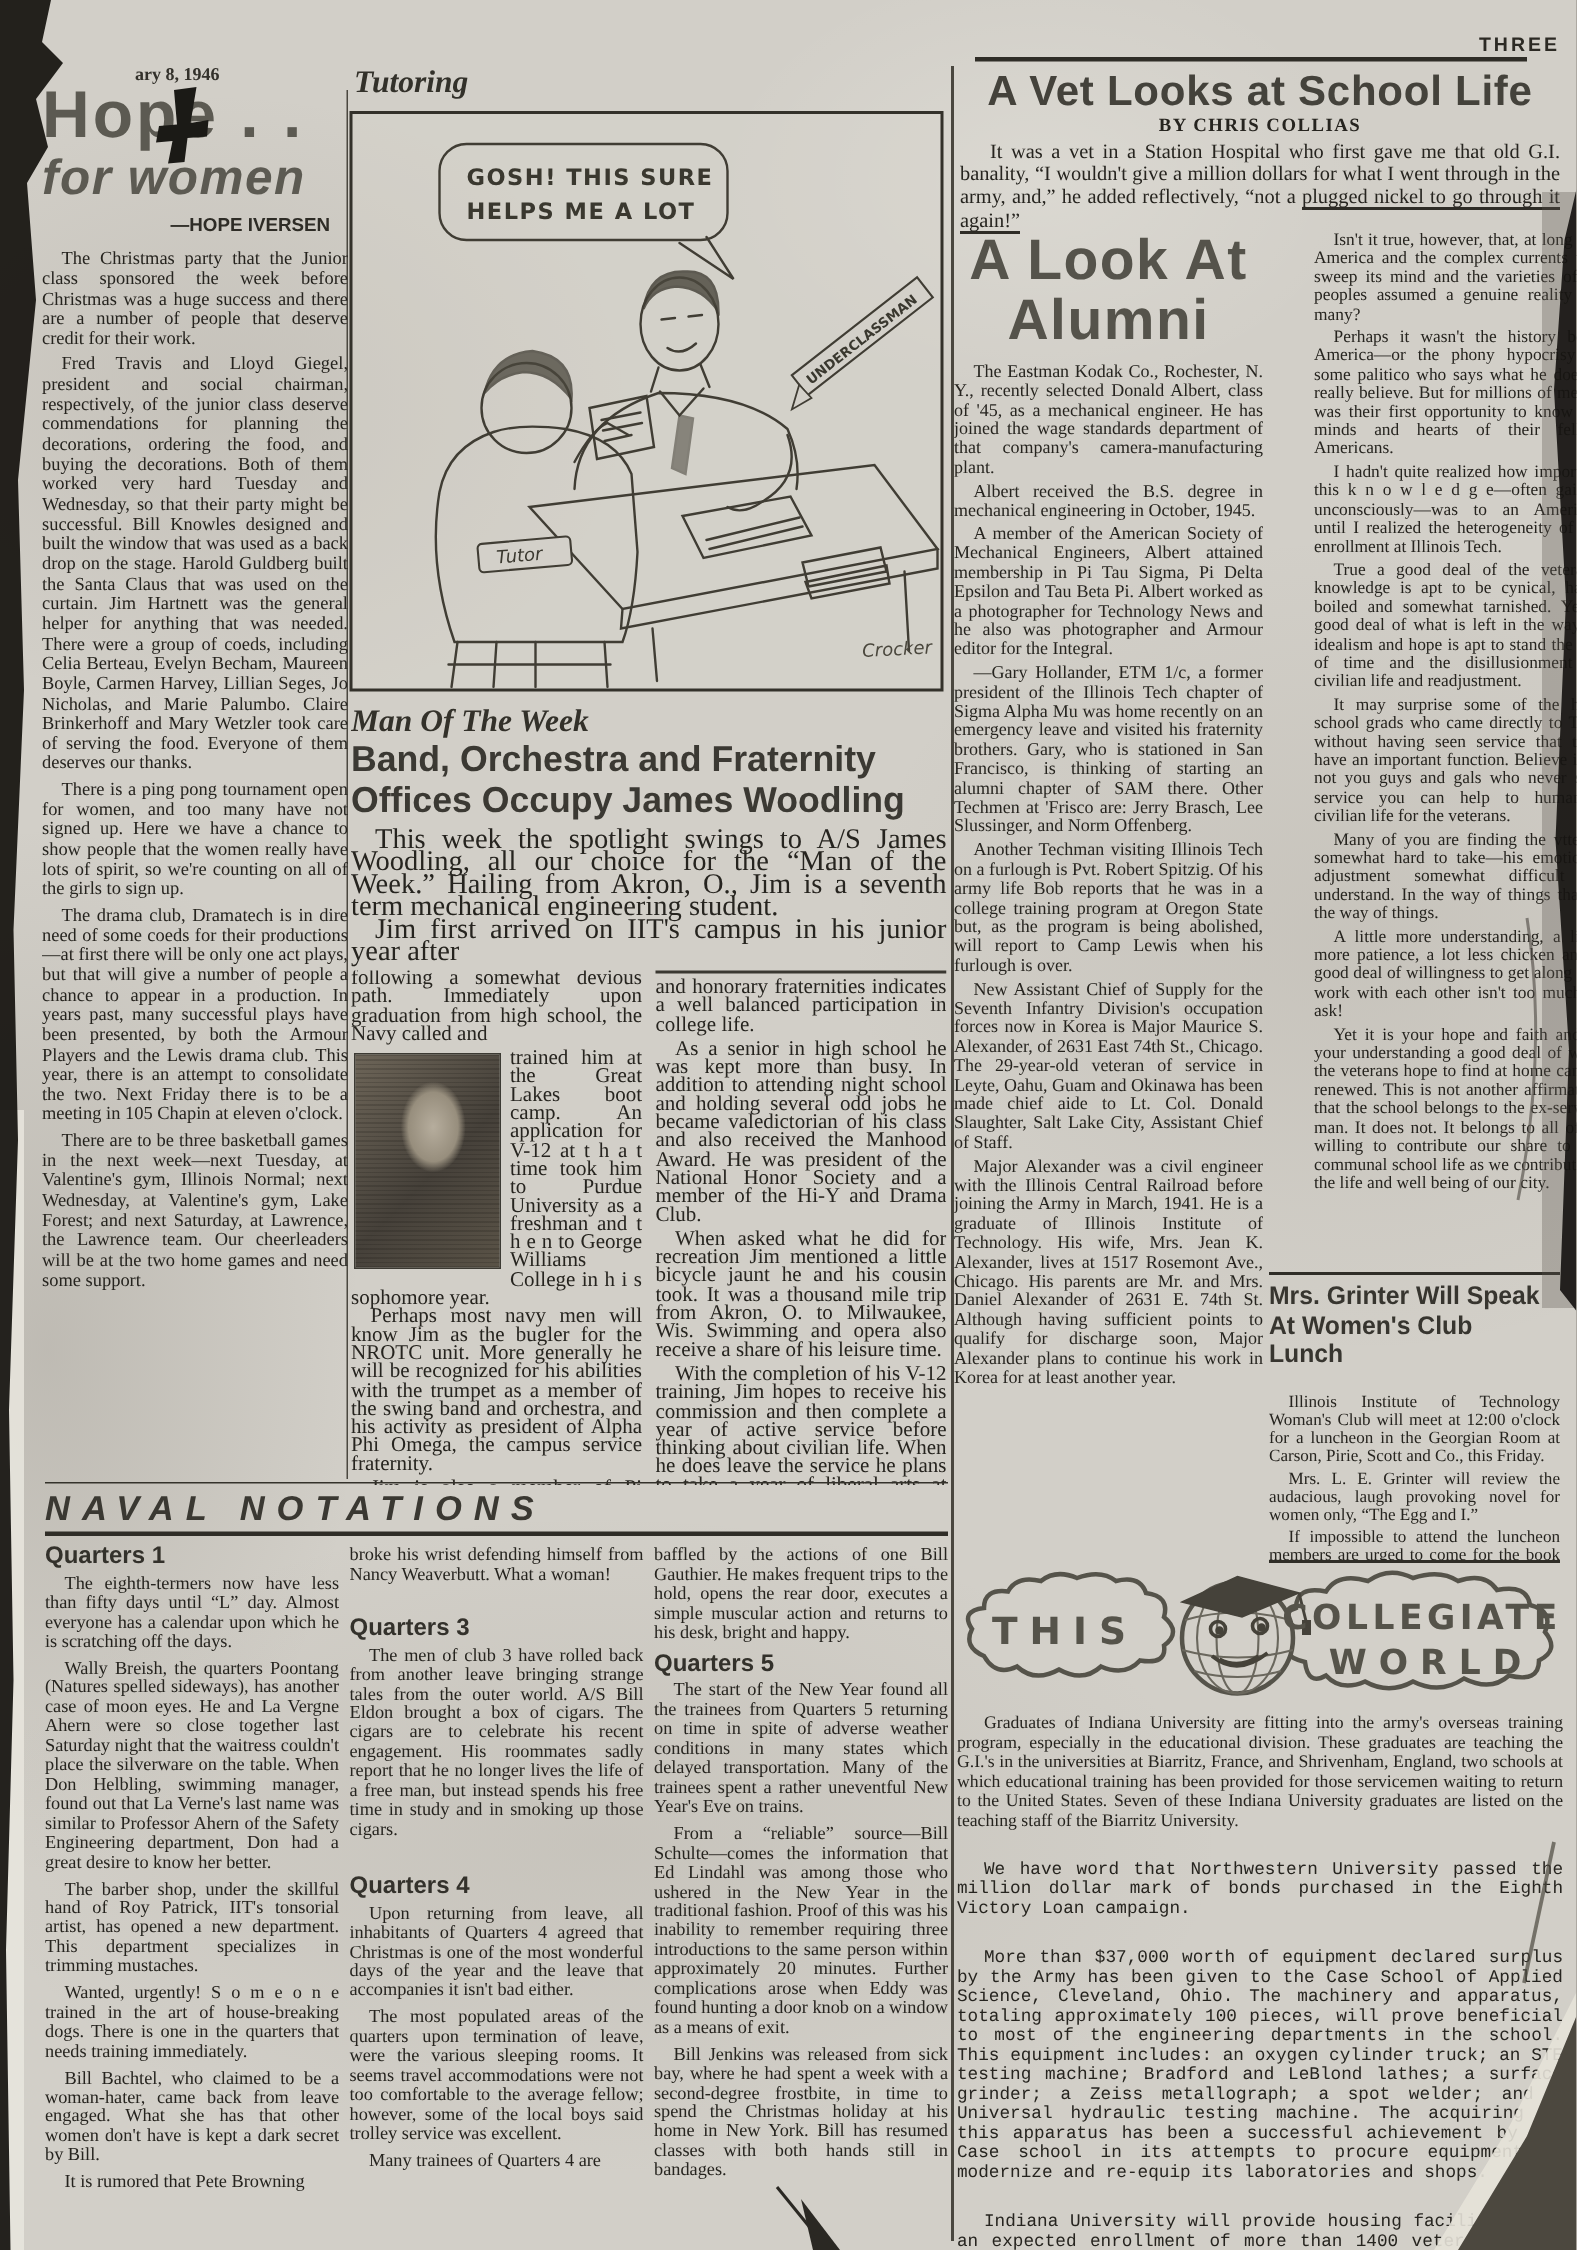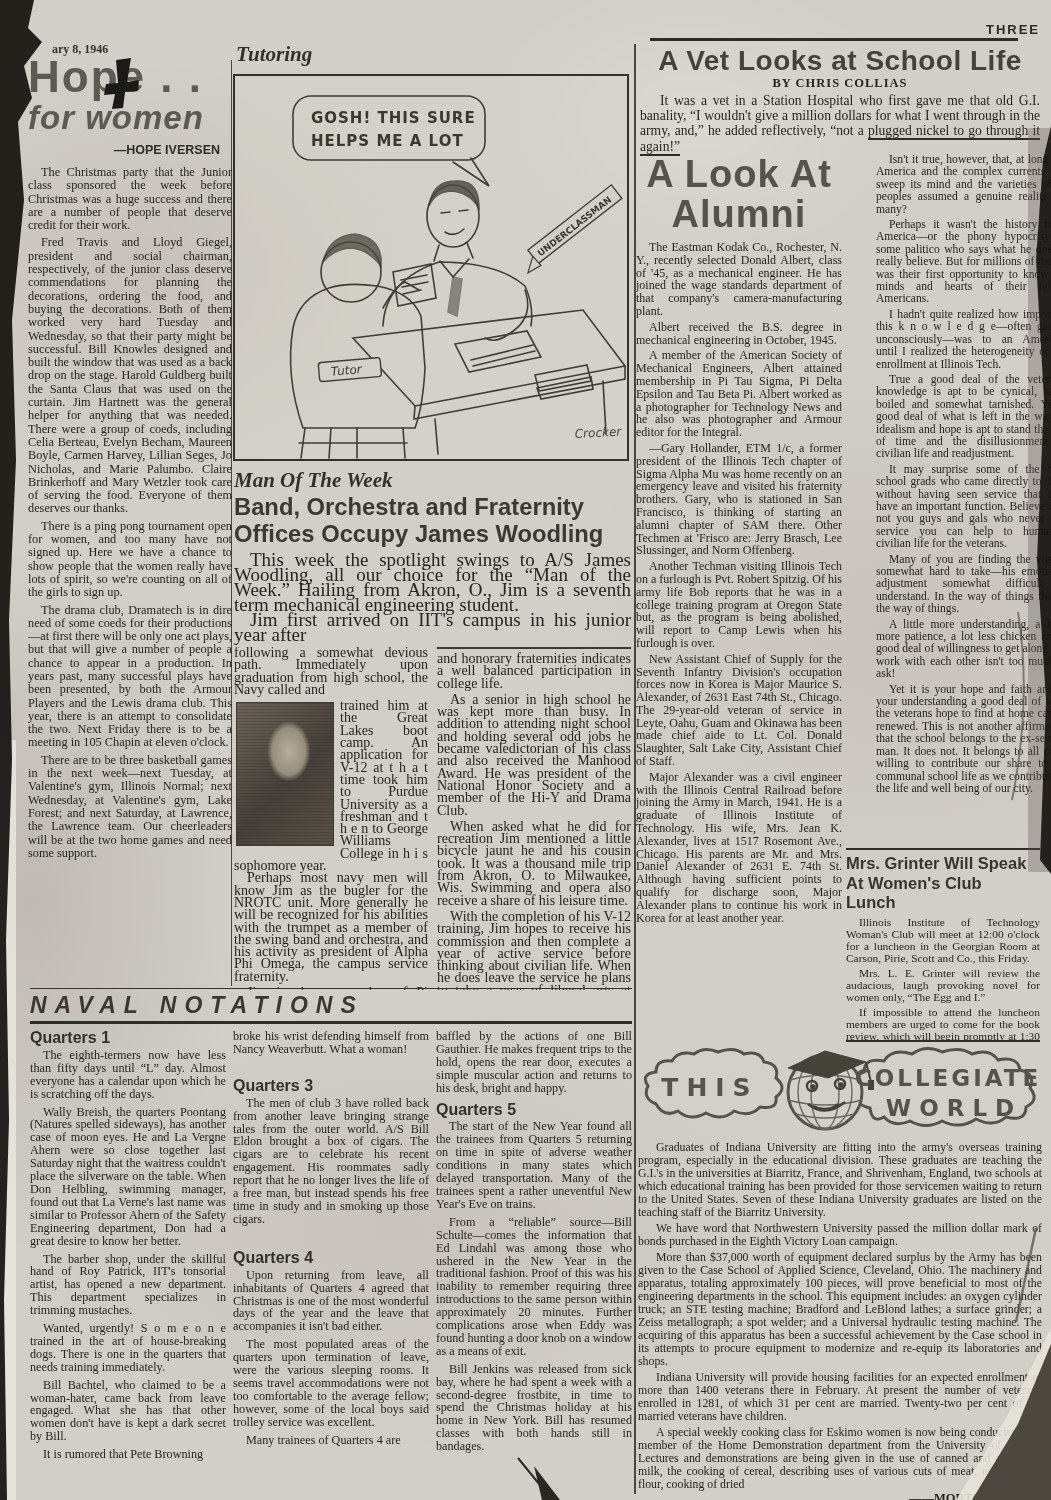--- a/index.html
+++ b/index.html
@@ -49,38 +49,38 @@
   .u-ink{border-bottom:2px solid #2e2c26;}
   .vet-col{font-size:11.6px;line-height:12.4px;}
   .vet-col .para + .para{margin-top:3px;}
   
   .alumni-h{font-size:38px;font-weight:bold;text-align:center;color:#55534b;line-height:40px;letter-spacing:1px;}
   .alumni-body{font-size:12px;line-height:12.8px;margin-top:7px;}
   .alumni-body .para + .para{margin-top:3px;}
   
   .grinter{border-top:2.5px solid #2f2d27;}
   .grinter-h{font-size:17px;font-weight:bold;line-height:19.5px;color:#37352f;transform:scaleX(.97);transform-origin:left;margin-top:4px;}
-  .grinter-body{font-size:11.4px;line-height:12.3px;margin-top:3px;}
+  .grinter-body{font-size:11.4px;line-height:12.3px;margin-top:16px;}
   .grinter-body .para + .para{margin-top:2px;}
   
   .naval-head{border-top:1.5px solid #34322b;border-bottom:3px solid #2f2d27;
     font-family:"Liberation Sans",sans-serif;font-style:italic;font-weight:bold;
     font-size:23px;letter-spacing:8px;text-align:left;color:#3a3832;padding:3px 0 2px 0;}
   .naval-cols{display:flex;gap:7px;margin-top:6px;}
   .naval-col{width:196px;height:462px;overflow:hidden;font-size:12.2px;line-height:12.9px;}
   .naval-col .para + .para{margin-top:5px;}
   .qhead{font-size:16px;font-weight:bold;color:#33312b;margin:9px 0 4px 0;}
   .qhead.first{margin-top:2px;}
   
   .coll-body{font-size:11.8px;line-height:13px;margin-top:5px;}
   .coll-body .para{text-indent:18px;}
-  .coll-body .para + .para{margin-top:3px;}
+  .coll-body .para + .para{margin-top:20px;font-family:Liberation Mono, monospace;}
   .coll-sig{font-weight:bold;font-size:12.5px;text-align:right;padding-right:60px;}
   
-  .date{font-size:12px;font-weight:bold;color:#33312b;}
+  .date{font-size:12px;font-weight:bold;color:#33312b;margin-left:38px;}
   .pageno{font-family:"Liberation Sans",sans-serif;font-weight:bold;font-size:13px;letter-spacing:2px;text-align:right;color:#2c2a24;}
   .cartoon-box{border:2.5px solid #33312a;background:rgba(215,212,204,.35);}
   svg text{font-family:"DejaVu Sans",sans-serif;}
 </style>
 </head>
 <body>
 
 <div id="page">
 
   <div class="abs date" style="left:52px;top:42px;width:130px;">ary 8, 1946</div>

